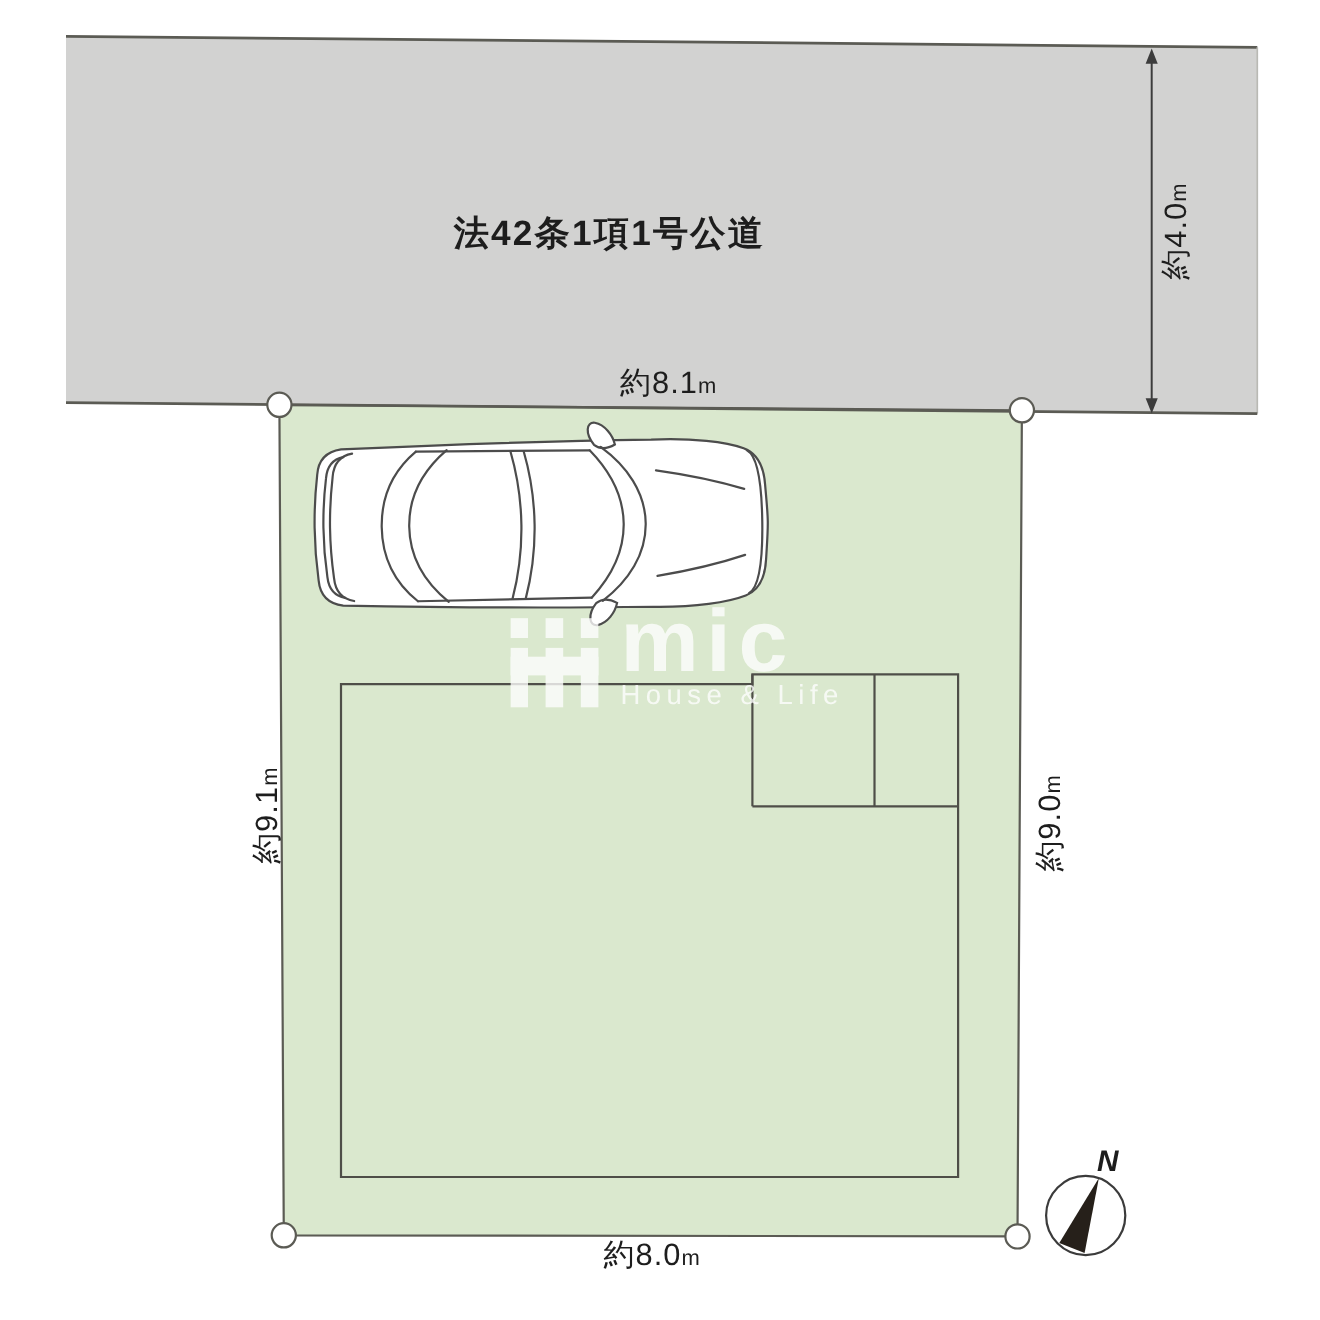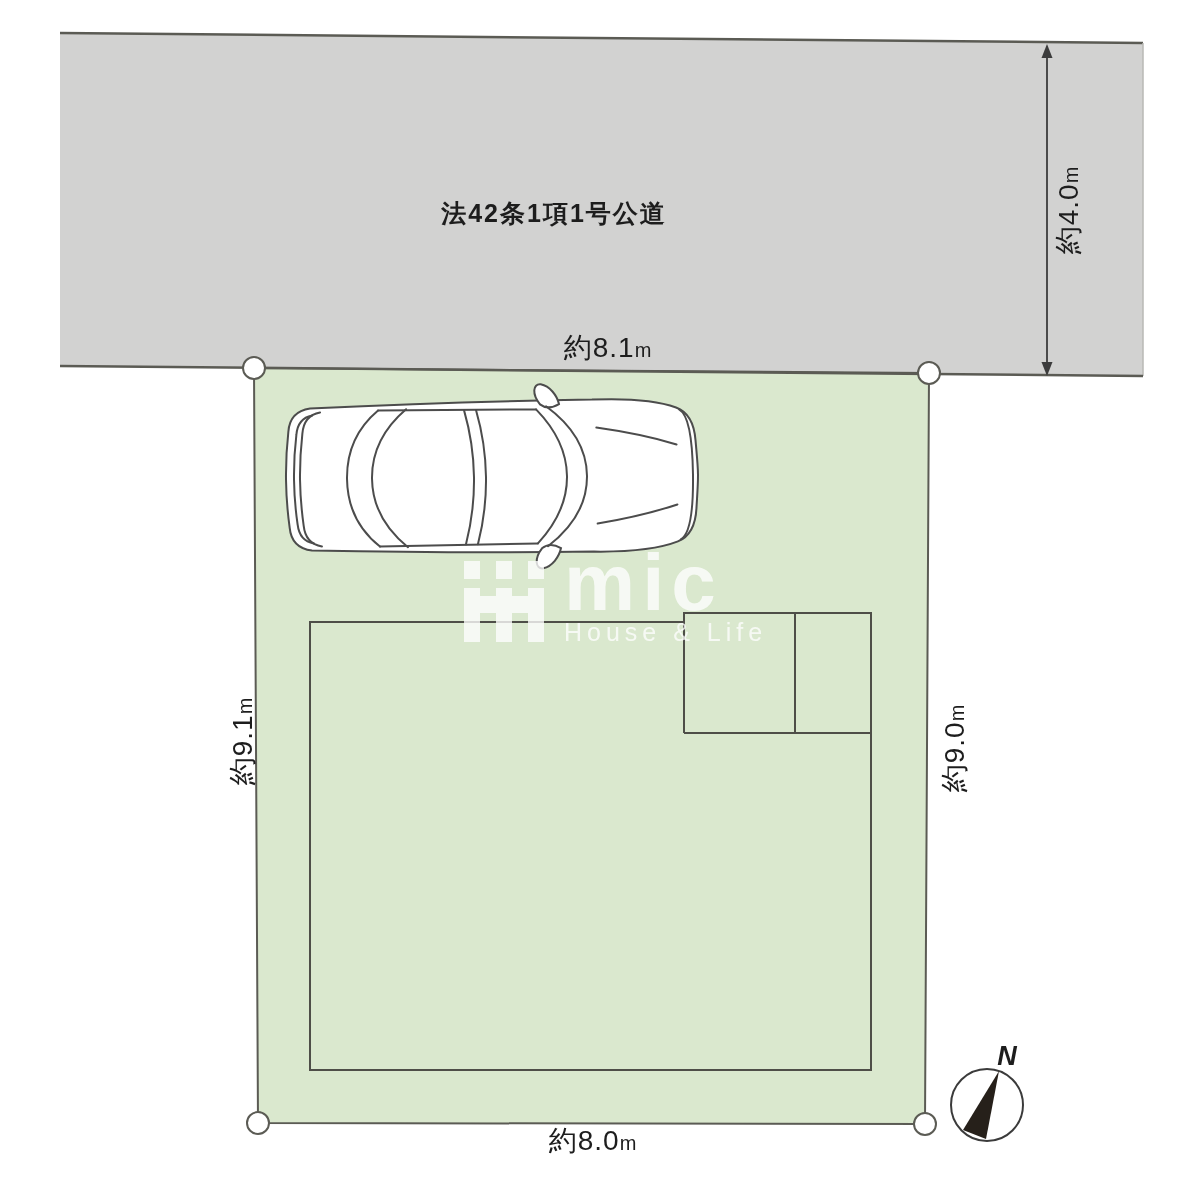--- a/index.html
+++ b/index.html
@@ -4,23 +4,23 @@
 <style>
   html,body{margin:0;padding:0;background:#fff;}
   #stage{position:relative;width:1200px;height:1200px;background:#fff;overflow:hidden;
          font-family:"Liberation Sans","DejaVu Sans",sans-serif;color:#1d1d1d;}
   #plan-svg{position:absolute;left:0;top:0;}
   .lbl{position:absolute;transform:translate(-50%,-50%);white-space:nowrap;
        font-weight:500;letter-spacing:1px;color:#1d1d1d;}
   .lbl .val{font-size:28px;}
   .lbl .unit{font-size:20px;}
   .lbl.rot{transform:translate(-50%,-50%) rotate(-90deg);}
-  #road-label{font-size:25px;font-weight:600;letter-spacing:2px;}
+  #road-label{font-size:32px;font-weight:600;letter-spacing:2px;}
   #compass-n{font-size:27px;font-style:italic;font-weight:600;letter-spacing:0;}
-  #watermark{position:absolute;left:464px;top:552px;display:flex;align-items:center;
+  #watermark{position:absolute;left:464px;top:552px;display:flex;align-items:flex-end;
              gap:18px;opacity:.78;color:#ffffff;pointer-events:none;}
   #wm-text{display:flex;flex-direction:column;}
   #wm-brand{font-size:80px;line-height:62px;font-weight:800;letter-spacing:7px;}
   #wm-tagline{font-size:25px;font-weight:400;letter-spacing:5px;margin-top:4px;}
 </style>
 </head>
 <body>
 
 <div id="stage">
 

